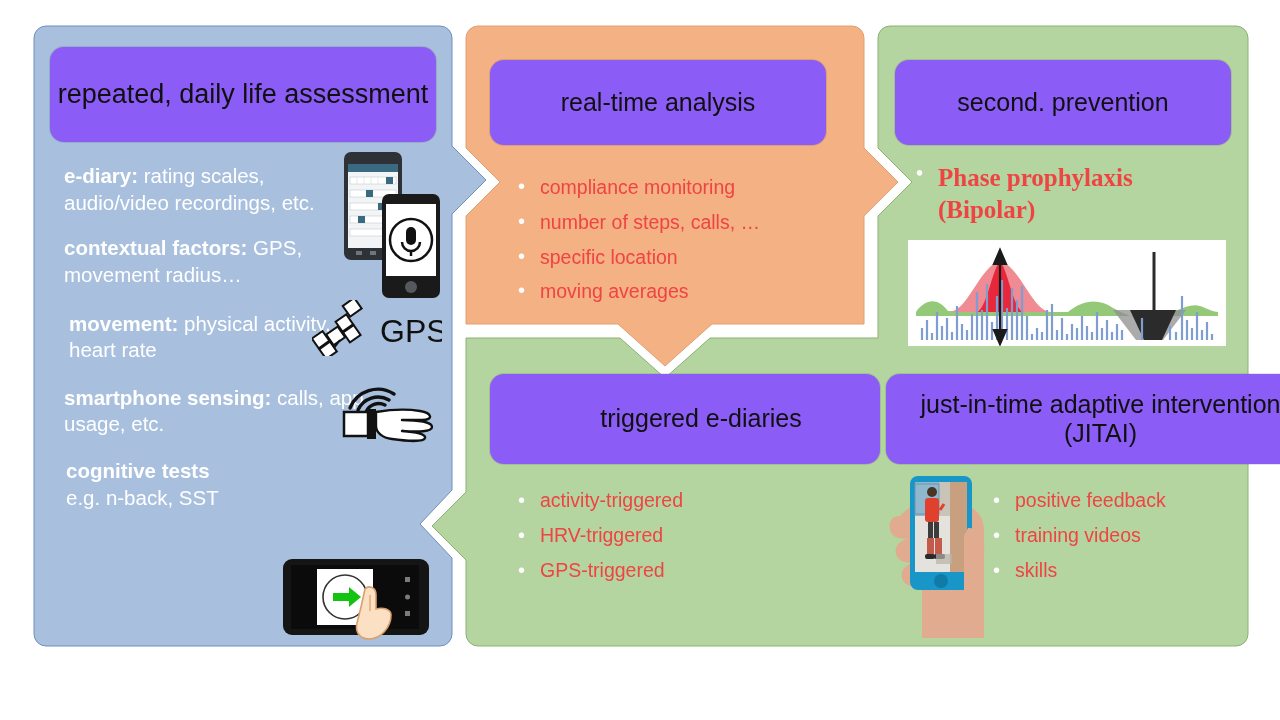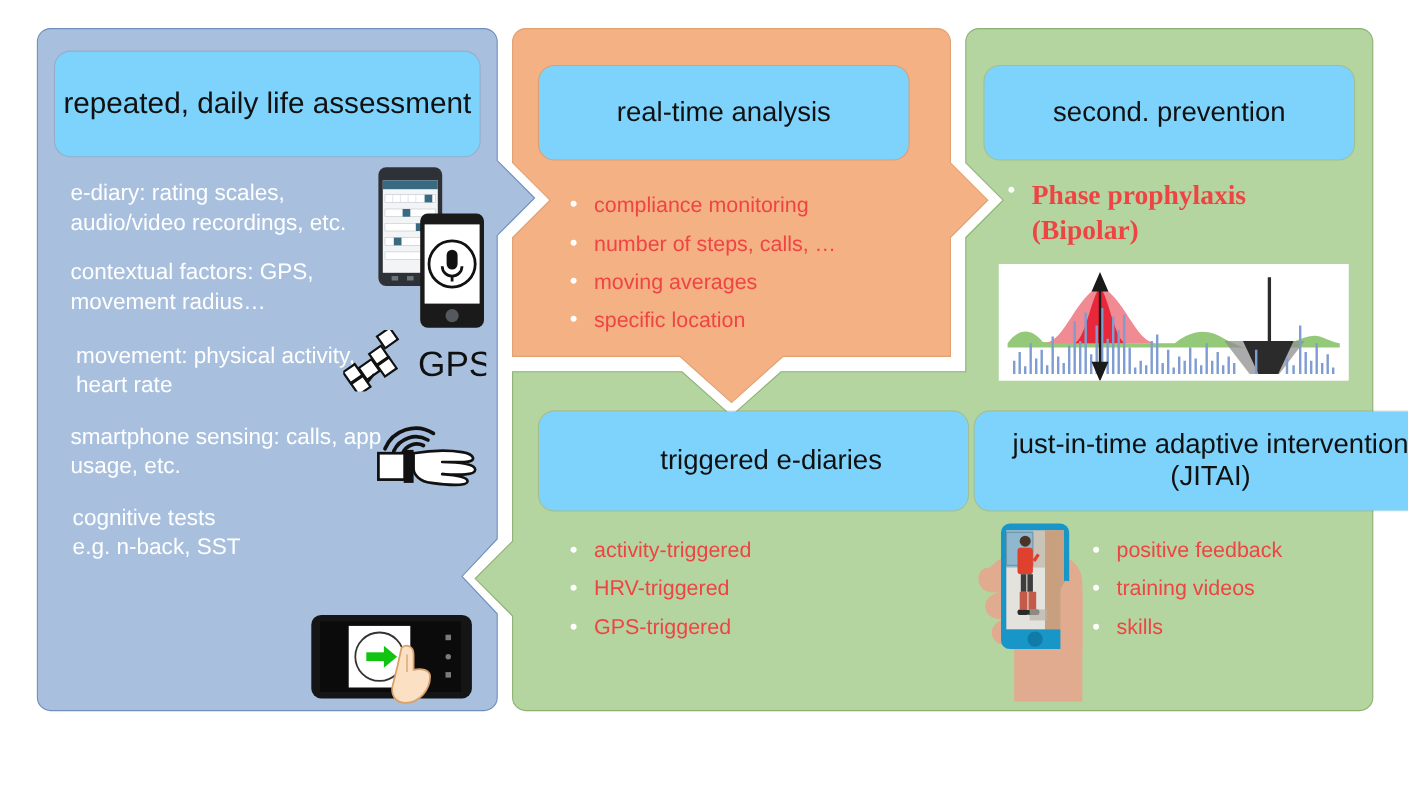--- a/index.html
+++ b/index.html
@@ -5,36 +5,36 @@
   html,body{margin:0;padding:0;background:#ffffff;}
   body{width:1280px;height:720px;position:relative;overflow:hidden;
        font-family:"Liberation Sans","DejaVu Sans",sans-serif;}
 
   .stage{position:absolute;left:0;top:0;width:1280px;height:720px;}
 
   
   .panels{position:absolute;left:0;top:0;width:1280px;height:720px;}
 
   
-  .card{position:absolute;background:#7dd3fc;border-radius:14px;
+  .card{position:absolute;background:#8b5cf6;border-radius:14px;
         display:flex;align-items:center;justify-content:center;
         text-align:center;color:#101010;line-height:1.18;
         box-shadow:0 0 0 1px rgba(0,0,0,0.10);}
 
   .card.c-assessment{left:50px;  top:47px;  width:386px; height:95px; font-size:27px;}
   .card.c-realtime  {left:490px; top:60px;  width:336px; height:85px; font-size:25px;}
   .card.c-secprev   {left:895px; top:60px;  width:336px; height:85px; font-size:25px;}
   .card.c-triggered {left:490px; top:374px; width:358px; height:90px; font-size:25px;padding-left:32px;}
   .card.c-jitai     {left:886px; top:374px; width:429px; height:90px; font-size:25px;}
 
   
   .left-text{position:absolute;left:64px;top:163px;width:300px;color:#ffffff;
              font-size:20.5px;line-height:1.30;}
   .lt-block{margin-bottom:15px;}
-  .lt-block b{font-weight:normal;}
+  .lt-block b{font-weight:bold;}
   .lt-block.b1{margin-bottom:19px;}
   .lt-block.b2{margin-bottom:22px;}
   .lt-block.b3{margin-bottom:21px;padding-left:5px;}
   .lt-block.b4{margin-bottom:20px;}
   .lt-block.b5{padding-left:2px;}
 
   
   ul.blist{list-style:none;margin:0;padding:0;color:#ef4444;}
   ul.blist li{position:relative;padding-left:30px;margin-bottom:4px;}
   ul.blist li:before{content:"\2022";position:absolute;left:8px;top:-1px;
@@ -134,22 +134,22 @@
     </div>
     <div class="lt-block b5">
       <b>cognitive tests</b><br>
       <span>e.g. n-back, SST</span>
     </div>
   </div>
 
   <ul class="blist list-realtime">
     <li>compliance monitoring</li>
     <li>number of steps, calls, …</li>
+    <li>specific location</li>
     <li>moving averages</li>
-    <li>specific location</li>
   </ul>
 
   <ul class="blist list-secprev">
     <li>Phase prophylaxis (Bipolar)</li>
   </ul>
 
   <ul class="blist list-triggered">
     <li>activity-triggered</li>
     <li>HRV-triggered</li>
     <li>GPS-triggered</li>

